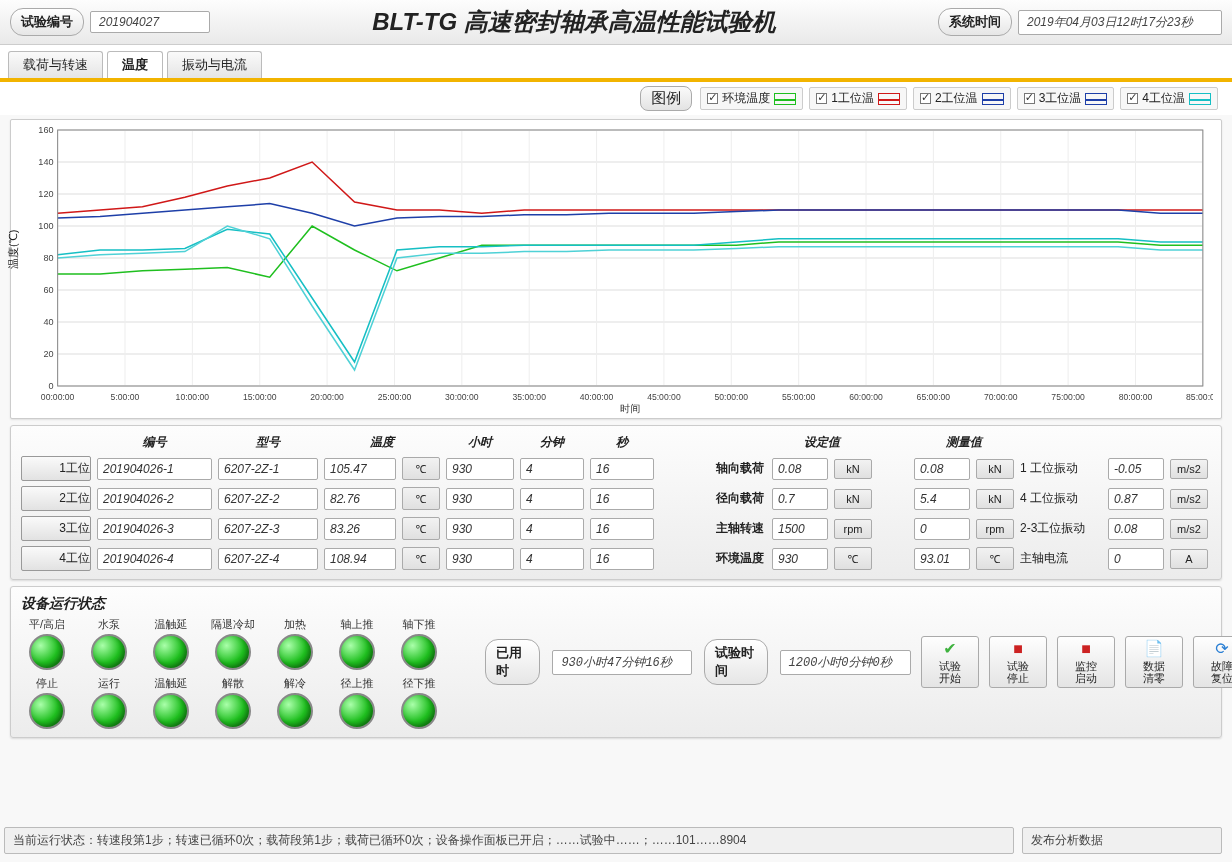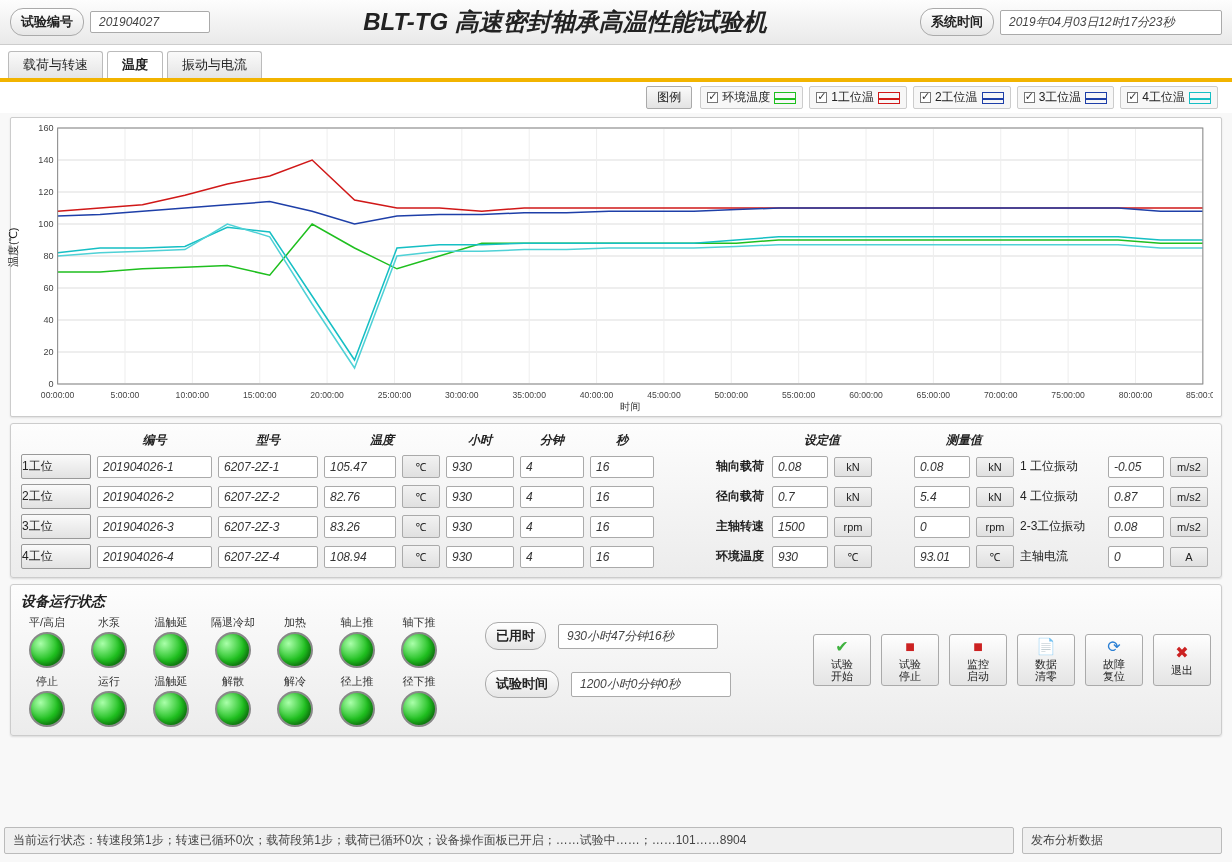--- a/index.html
+++ b/index.html
@@ -5,62 +5,62 @@
   * { box-sizing: border-box; margin: 0; padding: 0; }
   body { font-family: "Microsoft YaHei", Arial, sans-serif; background: #f8f8f8; width: 1232px; height: 862px; overflow: hidden; font-size: 12px; color: #222; }
   .topbar { display: flex; align-items: center; padding: 6px 10px; background: linear-gradient(#fdfdfd,#e9e9e9); border-bottom: 1px solid #ccc; }
   .label-box { background: linear-gradient(#fff,#e6e6e6); border: 1px solid #aaa; border-radius: 13px; padding: 4px 10px; margin-right: 6px; font-weight: bold; font-size: 13px; }
   .input-box { background: #fff; border: 1px solid #aaa; border-radius: 2px; padding: 3px 8px; font-style: italic; color: #444; }
   .title-main { flex: 1; text-align: center; font-size: 24px; font-weight: bold; color: #222; font-style: italic; }
   .tabs { display: flex; gap: 4px; padding: 6px 8px 0; border-bottom: 4px solid #f2b400; background: #fff; }
   .tab { background: linear-gradient(#fafafa,#e5e5e5); border: 1px solid #bbb; border-bottom: none; border-radius: 3px 3px 0 0; padding: 4px 14px; font-size: 13px; cursor: pointer; }
   .tab.active { background: #fff; font-weight: bold; }
   .toolbar { display: flex; justify-content: flex-end; align-items: center; gap: 8px; padding: 4px 14px; background: #fff; }
-  .toolbar .btn { background: linear-gradient(#fafafa,#e3e3e3); border: 1px solid #aaa; border-radius: 2px; padding: 2px 10px; font-size: 12px; }
+  .toolbar .btn { background: linear-gradient(#fafafa,#e3e3e3); border: 1px solid #aaa; border-radius: 8px; padding: 2px 10px; font-size: 15px; }
   .legend-item { display: inline-flex; align-items: center; gap: 4px; padding: 2px 6px; border: 1px solid #ccc; border-radius: 2px; background: #f7f7f7; }
   .legend-item .cb { width: 11px; height: 11px; border: 1px solid #777; background: #fff; display: inline-block; position: relative; }
   .legend-item .cb::after { content: "✓"; position: absolute; top: -3px; left: 0; font-size: 11px; color: #333; }
   .sw { width: 22px; height: 12px; border: 1px solid #888; display: inline-block; position: relative; overflow: hidden; }
   .sw::after { content: ""; position: absolute; left: 0; right: 0; top: 5px; height: 2px; }
   .chart-wrap { margin: 4px 10px 6px; background: #fff; border: 1px solid #ccc; border-radius: 2px; padding: 4px 8px 4px 4px; box-shadow: 0 1px 2px rgba(0,0,0,0.1); }
   .chart { position: relative; width: 100%; height: 290px; }
   .chart svg { width: 100%; height: 100%; }
   .ylabel { position: absolute; left: -2px; top: 50%; transform: rotate(-90deg) translate(0,-50%); transform-origin: left top; font-size: 11px; }
   .panel { margin: 6px 10px; background: linear-gradient(#fdfdfd,#ececec); border: 1px solid #ccc; border-radius: 3px; padding: 8px 10px; box-shadow: 0 1px 2px rgba(0,0,0,0.12); }
   .data-grid { display: grid; grid-template-columns: 70px 115px 100px 72px 38px 68px 64px 64px 30px 70px 56px 38px 30px 56px 38px 82px 56px 38px; gap: 5px 6px; align-items: center; font-size: 12px; }
   .hdr { font-weight: bold; text-align: center; font-style: italic; }
-  .rowbtn { background: linear-gradient(#fafafa,#e2e2e2); border: 1px solid #999; border-radius: 2px; text-align: left; padding: 3px 0; font-size: 12px; cursor: pointer; }
+  .rowbtn { background: linear-gradient(#fafafa,#e2e2e2); border: 1px solid #999; border-radius: 2px; text-align: right; padding: 3px 0; font-size: 12px; cursor: pointer; }
   .cell { background: #fff; border: 1px solid #aaa; border-radius: 2px; padding: 3px 5px; font-size: 12px; font-style: italic; color: #333; }
   .unit { background: linear-gradient(#f2f2f2,#e0e0e0); border: 1px solid #aaa; border-radius: 2px; text-align: center; padding: 3px 0; font-size: 11px; }
   .lbl { text-align: right; padding-right: 2px; font-weight: bold; }
   .status-panel { display: flex; align-items: center; gap: 10px; }
   .leds { display: flex; flex-direction: column; gap: 6px; }
   .led-row { display: flex; gap: 10px; }
   .led-col { display: flex; flex-direction: column; align-items: center; width: 52px; }
   .led-lbl { font-size: 11px; color: #333; margin-bottom: 2px; white-space: nowrap; }
   .led { width: 36px; height: 36px; border-radius: 50%; background: radial-gradient(circle at 30% 30%, #aaffaa, #1fbf1f 55%, #0a7a0a); border: 2px solid #888; box-shadow: inset -2px -2px 5px rgba(0,0,0,0.3); }
   .status-title { font-weight: bold; font-size: 14px; margin-bottom: 4px; font-style: italic; }
-  .time-block { display: flex; flex-direction: column; gap: 20px; margin-left: 30px; }
+  .time-block { display: flex; gap: 12px; margin-left: 30px; font-family: Liberation Mono, monospace; }
   .time-row { display: flex; align-items: center; gap: 6px; }
   .actions { display: flex; gap: 10px; margin-left: auto; }
   .action-btn { width: 58px; height: 52px; background: linear-gradient(#fefefe,#e4e4e4); border: 1px solid #aaa; border-radius: 3px; display: flex; flex-direction: column; align-items: center; justify-content: center; font-size: 11px; gap: 2px; cursor: pointer; }
   .action-btn .icon { width: 18px; height: 18px; display: flex; align-items: center; justify-content: center; font-size: 16px; }
   .statusbar { position: absolute; bottom: 8px; left: 4px; right: 10px; display: flex; gap: 8px; }
   .statusbar .sb { flex: 1; background: #f0f0f0; border: 1px solid #bbb; border-radius: 2px; padding: 4px 8px; font-size: 12px; color: #444; }
   .statusbar .sb.short { flex: 0 0 200px; }
 </style>
 </head>
 <body>
 
 <div class="topbar">
   <div class="label-box">试验编号</div>
   <div class="input-box" style="width:120px">201904027</div>
   <div class="title-main">BLT-TG 高速密封轴承高温性能试验机</div>
   <div class="label-box">系统时间</div>
-  <div class="input-box" style="width:222px">2019年04月03日12时17分23秒</div>
+  <div class="input-box" style="width:204px">2019年04月03日12时17分23秒</div>
 </div>
 
 <div class="tabs">
   <div class="tab">载荷与转速</div>
   <div class="tab active">温度</div>
   <div class="tab">振动与电流</div>
 </div>
 
 <div class="toolbar">
   <div class="btn">图例</div>

